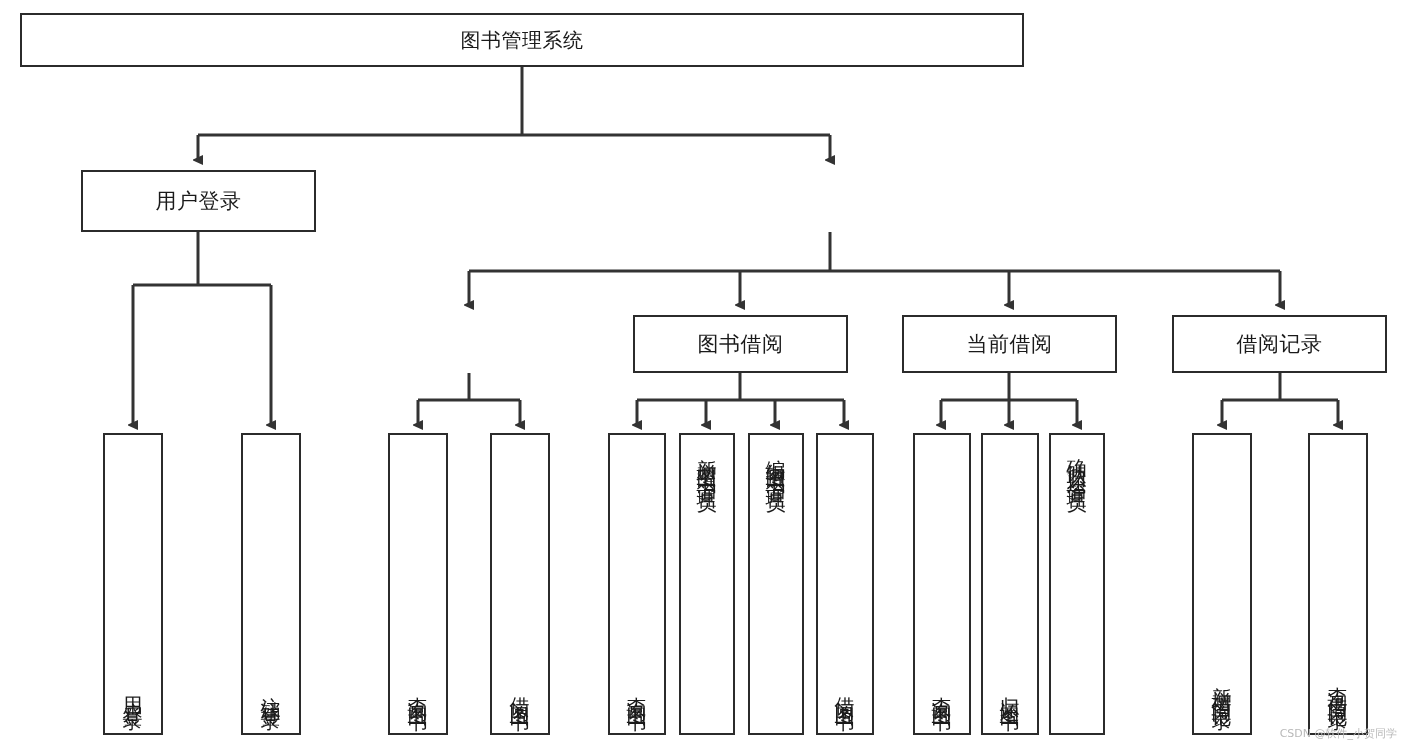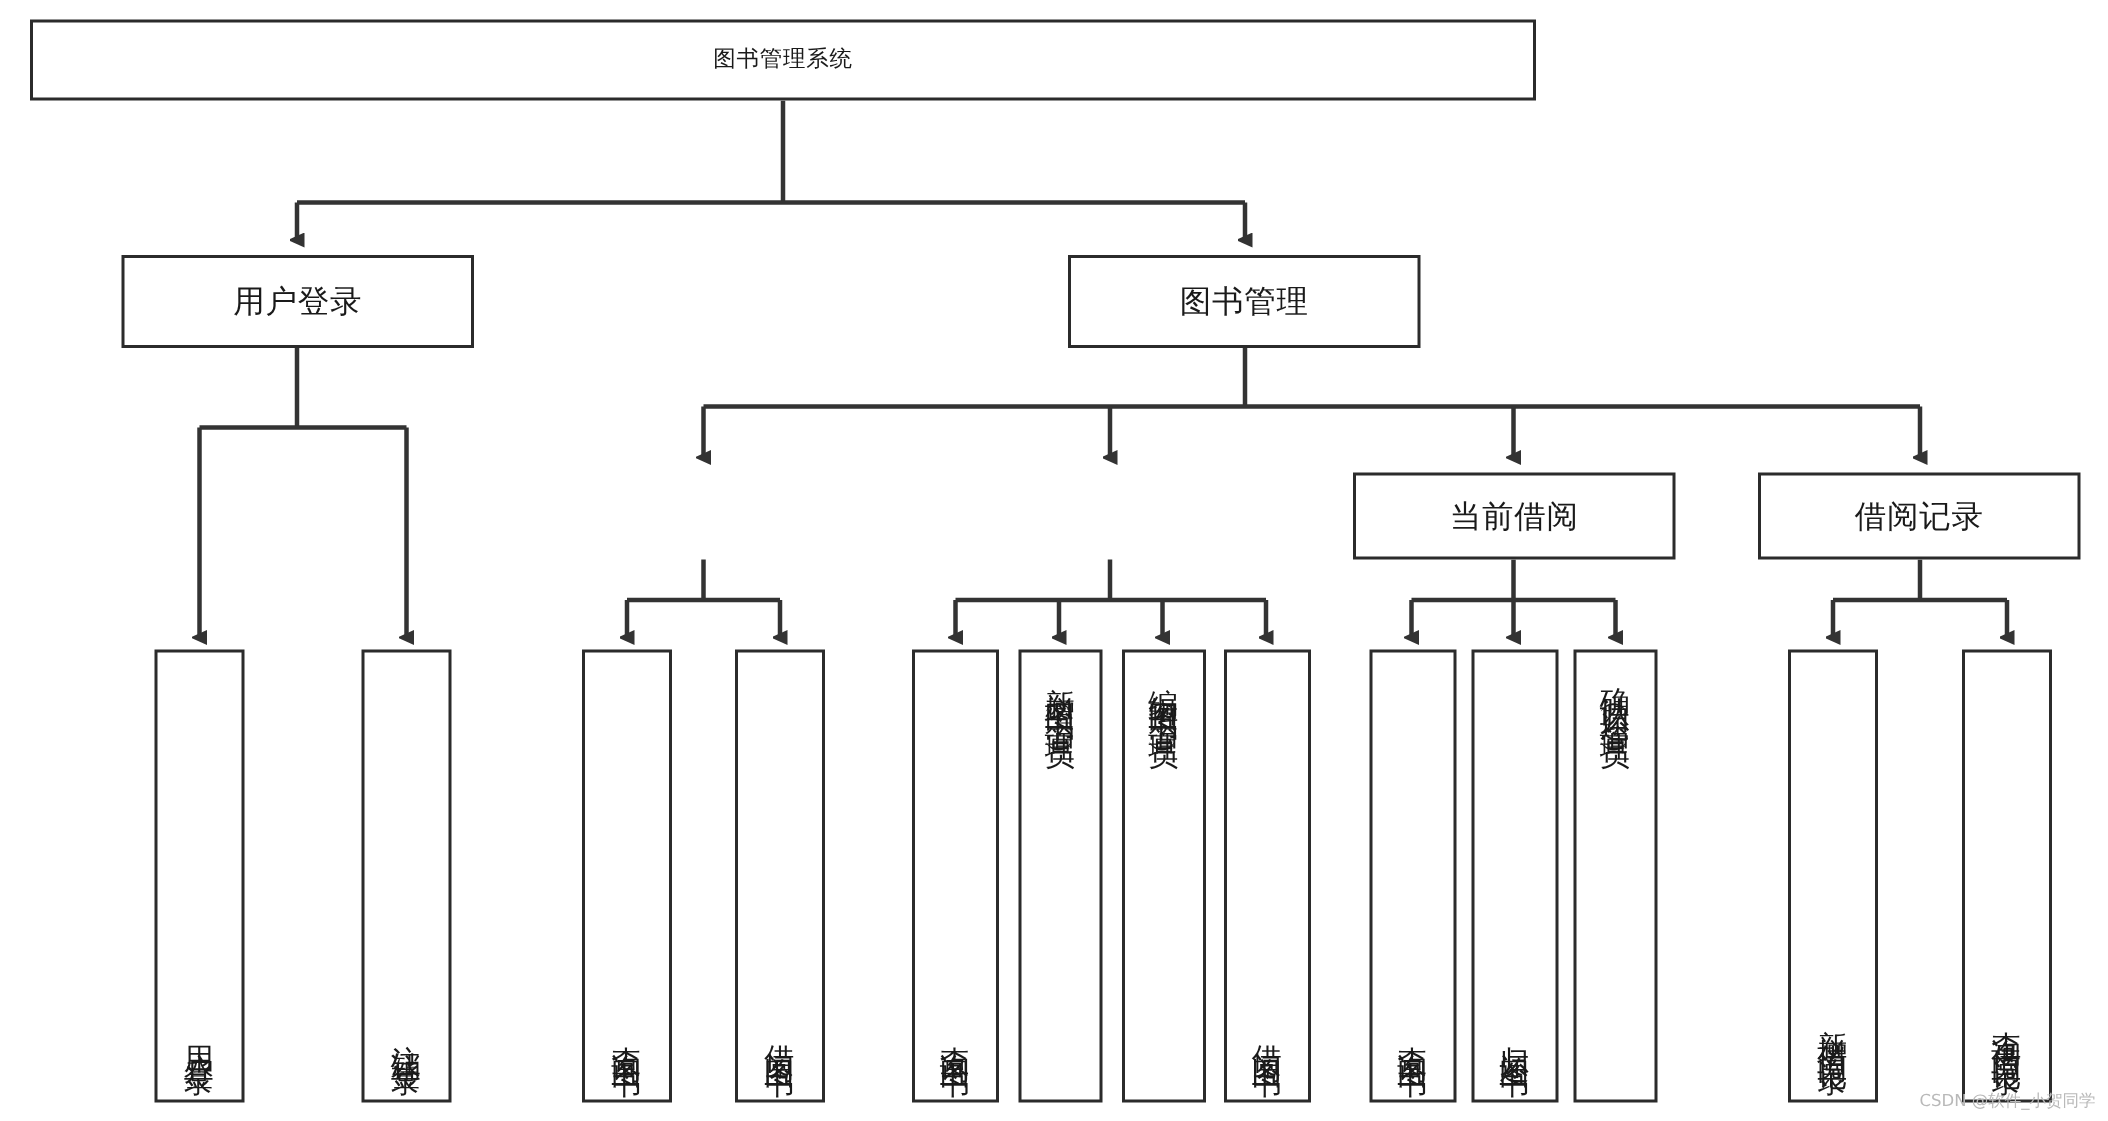--- a/index.html
+++ b/index.html
@@ -41,21 +41,21 @@
     text-align: center;
     line-height: 1.15;
     white-space: pre;
   }
   
   .h-node .node-label {
     font-size: 21px;
     letter-spacing: 0.5px;
   }
   .root-node .node-label {
-    font-size: 15px;
+    font-size: 20px;
   }
   
   .v-node {
     align-items: flex-end;
     justify-content: center;
     padding-bottom: 32px;
   }
   .v-node.v-top {
     align-items: flex-start;
     padding-top: 8px;
@@ -137,24 +137,24 @@
     </g>
   </svg>
 
   <div class="node-box h-node root-node" style="left:20px; top:13px; width:1004px; height:54px;">
     <span class="node-label">图书管理系统</span>
   </div>
 
   <div class="node-box h-node" style="left:81px; top:170px; width:235px; height:62px;">
     <span class="node-label">用户登录</span>
   </div>
-  <div class="node-box h-node" style="left:712px; top:170px; width:235px; height:62px;">
-    <span class="node-label">图书管理</span>
-  </div>
-
+
+  <div class="node-box h-node" style="left:633px; top:315px; width:215px; height:58px;">
+    <span class="node-label">图书借阅</span>
+  </div>
   <div class="node-box h-node" style="left:1172px; top:315px; width:215px; height:58px;">
     <span class="node-label">借阅记录</span>
   </div>
   <div class="node-box h-node" style="left:902px; top:315px; width:215px; height:58px;">
     <span class="node-label">当前借阅</span>
   </div>
 
   <div class="node-box v-node" style="left:103px; top:433px; width:60px; height:302px;">
     <span class="node-label">用户登录</span>
   </div>

